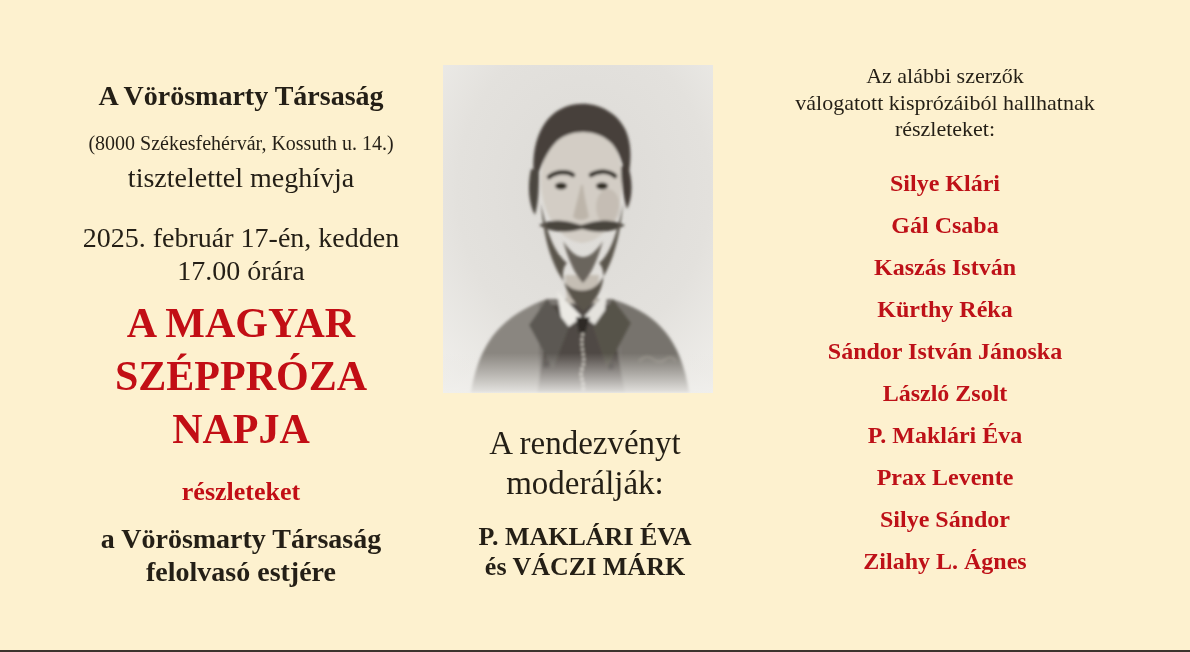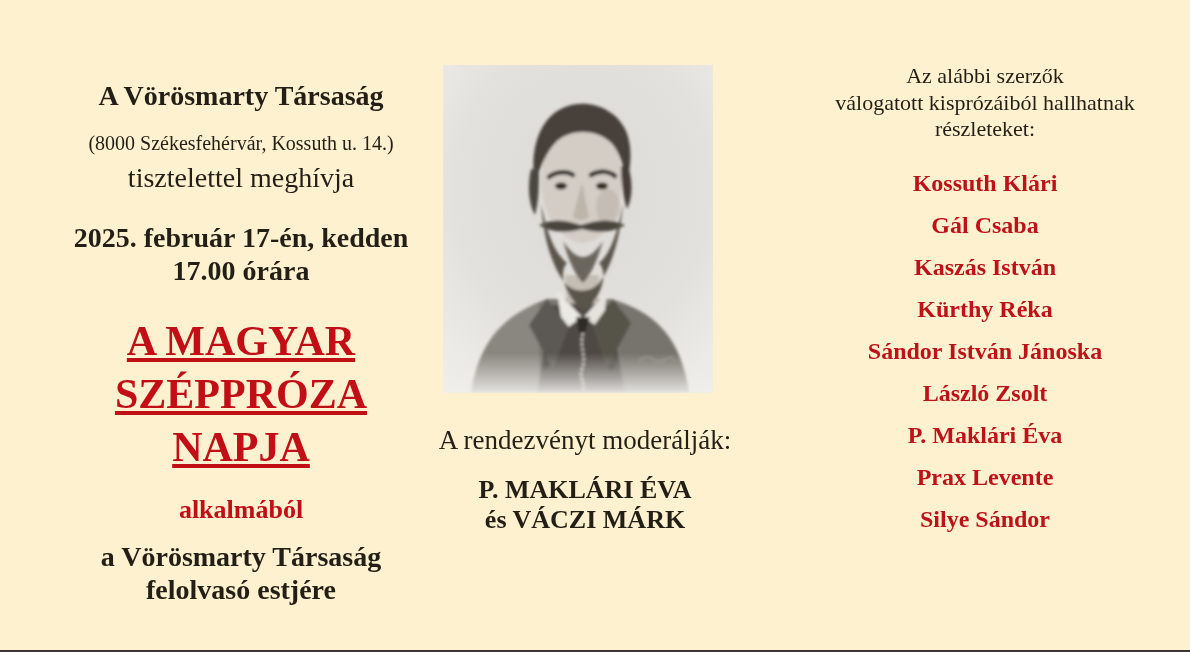--- a/index.html
+++ b/index.html
@@ -12,45 +12,45 @@
   .poster { position: absolute; inset: 0; }
 
   
   .col-left {
     position: absolute; left: 42px; top: 16px; width: 398px;
     text-align: center; color: #241F16;
   }
   .org-name   { margin-top: 64px; font-size: 28px; font-weight: bold; line-height: 1.15; }
   .org-address{ margin-top: 20px;  font-size: 20px; line-height: 1.15; }
   .invite-line{ margin-top: 7px;  font-size: 28px; font-weight: normal; line-height: 1.15; }
-  .date-block { margin-top: 28px; font-size: 28px; font-weight: bold; line-height: 1.16; }
+  .date-block { margin-top: 28px; font-size: 28px; font-weight: normal; line-height: 1.16; }
   .event-title{
-    margin-top: 28px; font-size: 42px; font-weight: bold;
-    color: #C20E15; line-height: 1.26; text-decoration: underline;
+    margin-top: 10px; font-size: 42px; font-weight: bold;
+    color: #C20E15; line-height: 1.26;
   }
   .occasion   { margin-top: 21px; font-size: 26px; font-weight: bold; color: #C20E15; }
   .event-sub  { margin-top: 15px; font-size: 28px; font-weight: bold; line-height: 1.18; }
 
   
   .portrait {
     position: absolute; left: 443px; top: 65px;
     width: 270px; height: 328px; display: block;
   }
   .col-center {
     position: absolute; left: 418px; top: 424px; width: 334px;
     text-align: center; color: #241F16;
   }
-  .moderators-intro { font-size: 27px; line-height: 1.2; text-align: center; }
+  .moderators-intro { font-size: 33px; line-height: 1.2; text-align: center; }
   .moderator-1 { margin-top: 19px; font-size: 26px; font-weight: bold; }
   .moderator-2 { font-size: 26px; font-weight: bold; }
   .moderators-role { margin-top: 15px; font-size: 23px; }
 
   
   .col-right {
-    position: absolute; left: 792px; top: 0; width: 386px;
+    position: absolute; left: 752px; top: 0; width: 386px;
     text-align: center; color: #241F16;
   }
   .authors-intro { margin-top: 63px; font-size: 22px; line-height: 1.21; }
   .authors-list {
     list-style: none; margin: 20px 0 0 0; padding: 0;
   }
   .authors-list li {
     height: 42px; display: flex; align-items: center; justify-content: center;
     font-size: 24px; font-weight: bold; color: #BE1118;
   }
@@ -71,21 +71,21 @@
     <div class="invite-line">tisztelettel meghívja</div>
     <div class="date-block">
       <div>2025. február 17-én, kedden</div>
       <div>17.00 órára</div>
     </div>
     <div class="event-title">
       <div>A MAGYAR</div>
       <div>SZÉPPRÓZA</div>
       <div>NAPJA</div>
     </div>
-    <div class="occasion">alkalmából</div>
+    <div class="occasion">részleteket</div>
     <div class="event-sub">
       <div>a Vörösmarty Társaság</div>
       <div>felolvasó estjére</div>
     </div>
   </div>
 
   <svg class="portrait" viewBox="0 0 270 328" xmlns="http://www.w3.org/2000/svg" role="img">
     <defs>
       <radialGradient id="bgGrad" cx="52%" cy="38%" r="85%">
         <stop offset="0%" stop-color="#dcdad6"></stop>
@@ -160,35 +160,36 @@
   </div>
 
   <div class="col-right">
     <div class="authors-intro">
       <div>Az alábbi szerzők</div>
       <div>válogatott kisprózáiból hallhatnak</div>
       <div>részleteket:</div>
     </div>
     <ul class="authors-list">
 
-        <li>Kossuth Klári</li>
+        <li>Silye Klári</li>
 
         <li>Gál Csaba</li>
 
         <li>Kaszás István</li>
 
         <li>Kürthy Réka</li>
 
         <li>Sándor István Jánoska</li>
 
         <li>László Zsolt</li>
 
         <li>P. Maklári Éva</li>
 
         <li>Prax Levente</li>
 
         <li>Silye Sándor</li>
 
+        <li>Zilahy L. Ágnes</li>
       </ul>
   </div>
 
   <div class="bottom-rule"></div>
 </div>
 
 </body></html>

